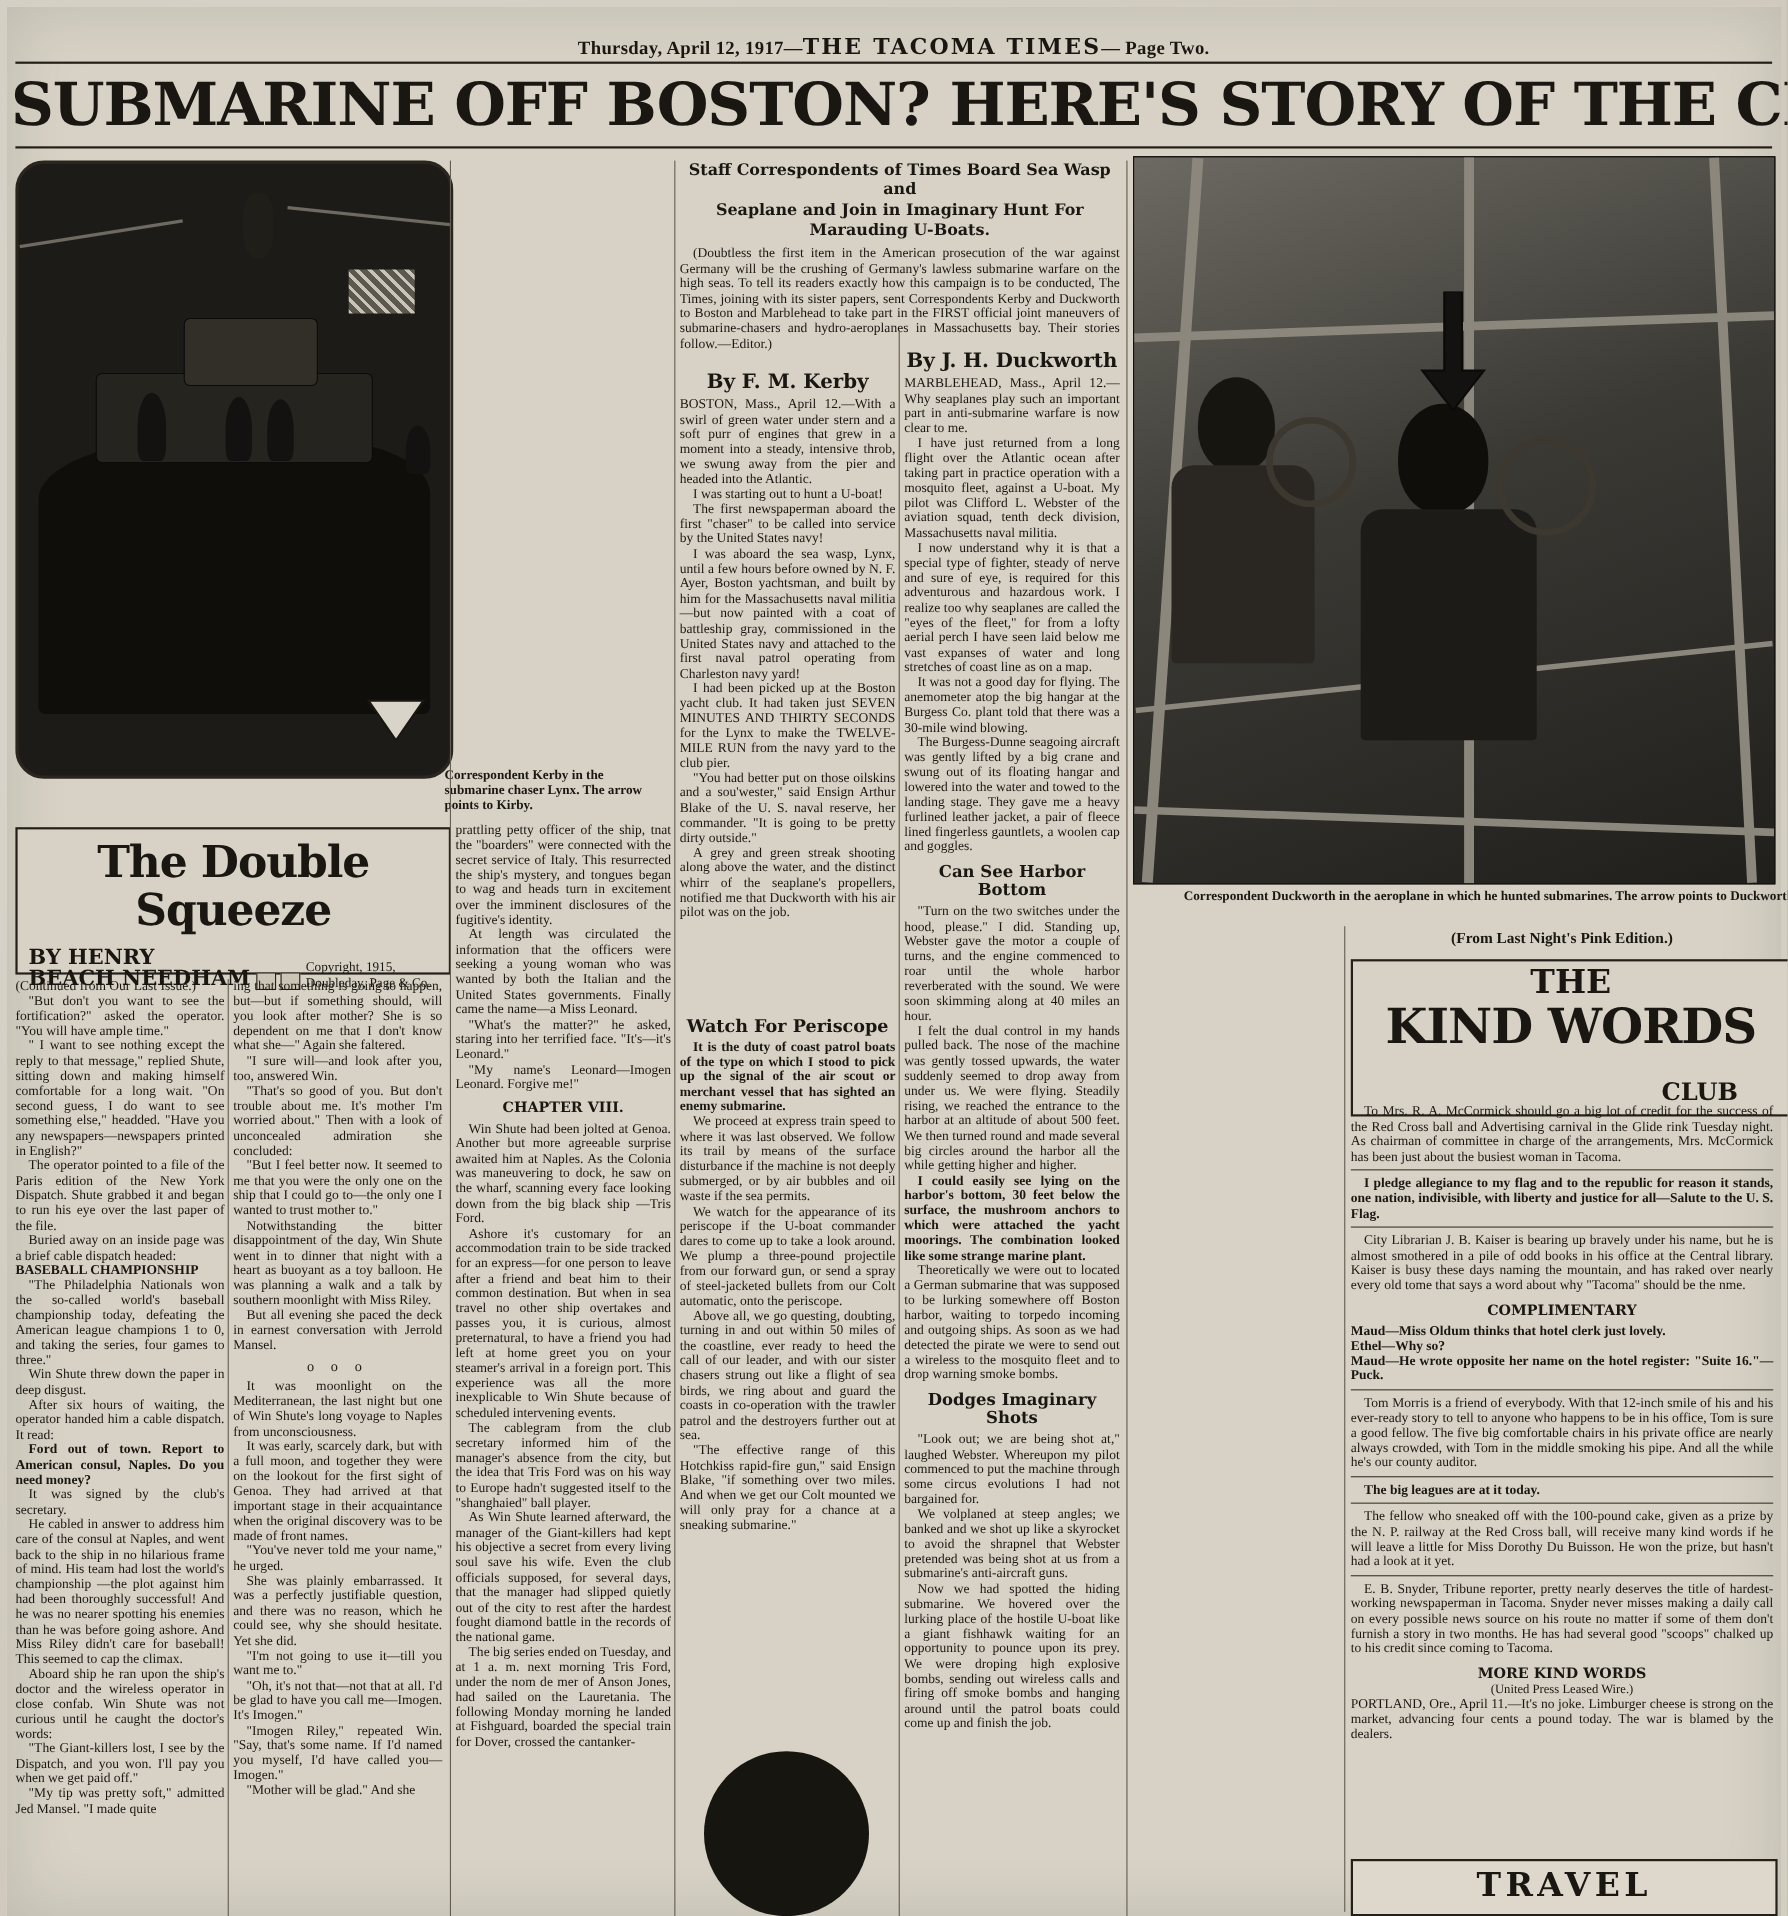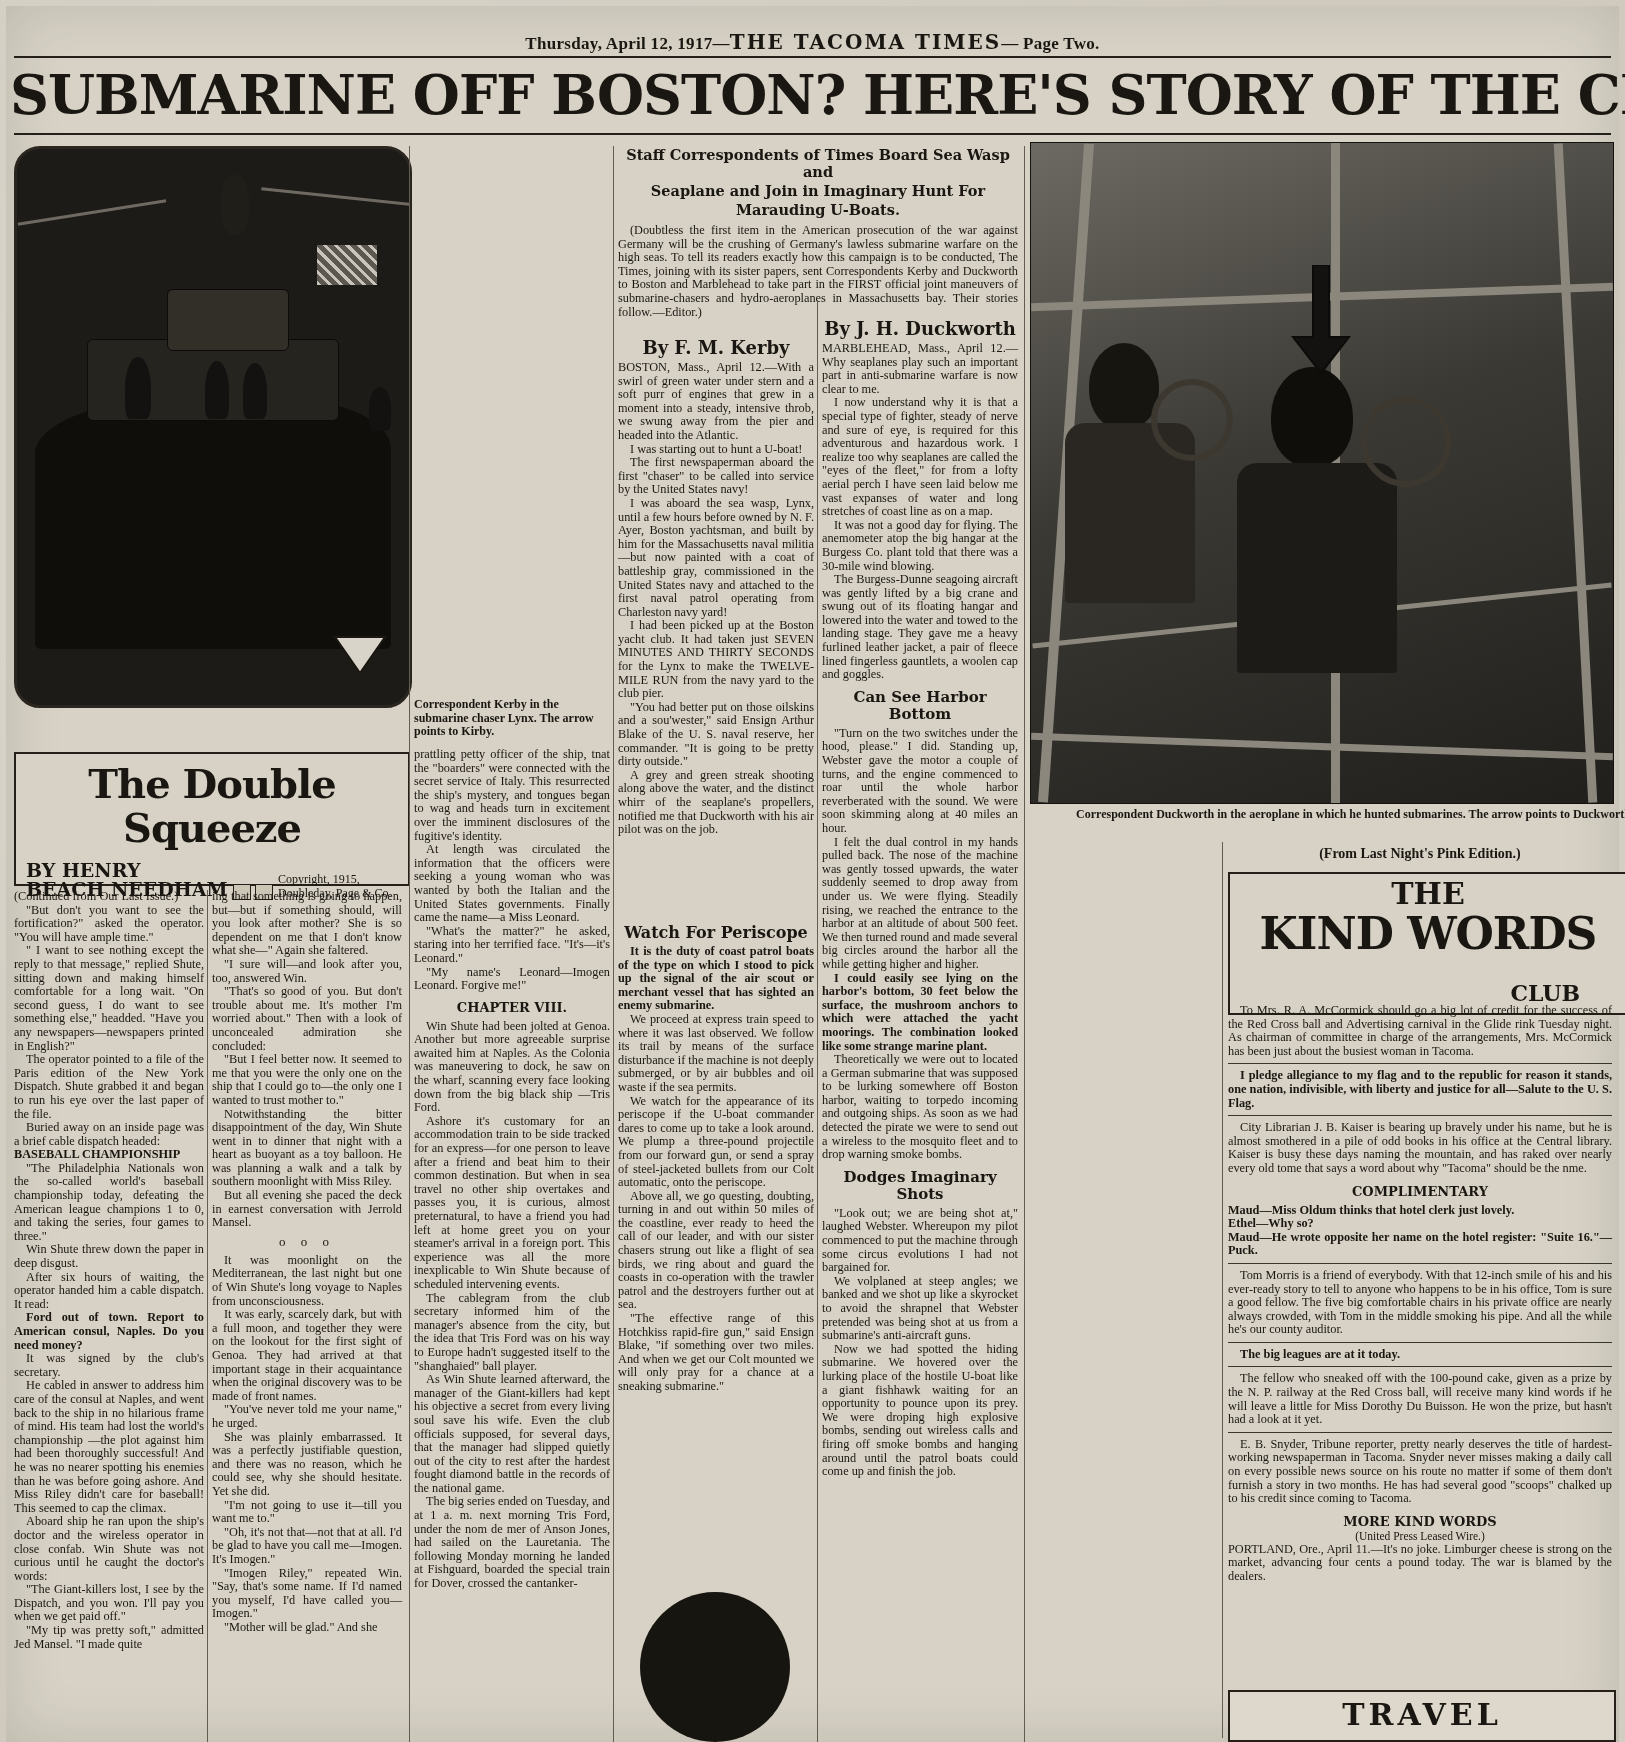--- a/index.html
+++ b/index.html
@@ -178,21 +178,21 @@
     <div class="figure" style="left:352px;top:238px;width:22px;height:44px;"></div>
     <div class="figure" style="left:204px;top:26px;width:28px;height:60px;border-radius:40%;background:#201e19;"></div>
     <div class="mastline" style="left:0;top:62px;width:150px;height:3px;transform:rotate(-9deg);"></div>
     <div class="mastline" style="left:244px;top:46px;width:150px;height:3px;transform:rotate(6deg);"></div>
     <div class="mastline" style="left:300px;top:96px;width:60px;height:40px;background:repeating-linear-gradient(45deg,#c8c4ba 0 3px,#5c584f 3px 8px);"></div>
     <svg class="arrow-svg" style="left:316px;top:486px;width:54px;height:40px;" viewBox="0 0 54 40">
       <polygon points="2,2 52,2 27,38" fill="#d8d4ca" stroke="#1a1712" stroke-width="2"></polygon>
     </svg>
   </div>
 
-  <div class="col" style="left:414px;top:698px;width:196px;">
+  <div class="col" style="left:404px;top:698px;width:196px;">
     <div class="caption">Correspondent Kerby in the submarine chaser Lynx. The arrow points to Kirby.</div>
   </div>
 
   <div class="col" style="left:618px;top:146px;width:400px;">
     <div class="deck">Staff Correspondents of Times Board Sea Wasp and</div>
     <div class="deck" style="margin-top:-4px;">Seaplane and Join in Imaginary Hunt For</div>
     <div class="deck" style="margin-top:-4px;">Marauding U-Boats.</div>
     <p class="b editnote">(Doubtless the first item in the American prosecution of the war against Germany will be the crushing of Germany's lawless submarine warfare on the high seas. To tell its readers exactly how this campaign is to be conducted, The Times, joining with its sister papers, sent Correspondents Kerby and Duckworth to Boston and Marblehead to take part in the FIRST official joint maneuvers of submarine-chasers and hydro-aeroplanes in Massachusetts bay. Their stories follow.—Editor.)</p>
   </div>
 
@@ -203,20 +203,21 @@
     <p class="b">The first newspaperman aboard the first "chaser" to be called into service by the United States navy!</p>
     <p class="b">I was aboard the sea wasp, Lynx, until a few hours before owned by N. F. Ayer, Boston yachtsman, and built by him for the Massachusetts naval militia—but now painted with a coat of battleship gray, commissioned in the United States navy and attached to the first naval patrol operating from Charleston navy yard!</p>
     <p class="b">I had been picked up at the Boston yacht club. It had taken just SEVEN MINUTES AND THIRTY SECONDS for the Lynx to make the TWELVE-MILE RUN from the navy yard to the club pier.</p>
     <p class="b">"You had better put on those oilskins and a sou'wester," said Ensign Arthur Blake of the U. S. naval reserve, her commander. "It is going to be pretty dirty outside."</p>
     <p class="b">A grey and green streak shooting along above the water, and the distinct whirr of the seaplane's propellers, notified me that Duckworth with his air pilot was on the job.</p>
   </div>
 
   <div class="col c4" style="top:312px;width:196px;">
     <div class="byline">By J. H. Duckworth</div>
     <p class="b noind">MARBLEHEAD, Mass., April 12.—Why seaplanes play such an important part in anti-submarine warfare is now clear to me.</p>
+    <p class="b">I have just returned from a long flight over the Atlantic ocean after taking part in practice operation with a mosquito fleet, against a U-boat. My pilot was Clifford L. Webster of the aviation squad, tenth deck division, Massachusetts naval militia.</p>
     <p class="b">I now understand why it is that a special type of fighter, steady of nerve and sure of eye, is required for this adventurous and hazardous work. I realize too why seaplanes are called the "eyes of the fleet," for from a lofty aerial perch I have seen laid below me vast expanses of water and long stretches of coast line as on a map.</p>
     <p class="b">It was not a good day for flying. The anemometer atop the big hangar at the Burgess Co. plant told that there was a 30-mile wind blowing.</p>
     <p class="b">The Burgess-Dunne seagoing aircraft was gently lifted by a big crane and swung out of its floating hangar and lowered into the water and towed to the landing stage. They gave me a heavy furlined leather jacket, a pair of fleece lined fingerless gauntlets, a woolen cap and goggles.</p>
     <div class="sub">Can See Harbor Bottom</div>
     <p class="b">"Turn on the two switches under the hood, please." I did. Standing up, Webster gave the motor a couple of turns, and the engine commenced to roar until the whole harbor reverberated with the sound. We were soon skimming along at 40 miles an hour.</p>
     <p class="b">I felt the dual control in my hands pulled back. The nose of the machine was gently tossed upwards, the water suddenly seemed to drop away from under us. We were flying. Steadily rising, we reached the entrance to the harbor at an altitude of about 500 feet. We then turned round and made several big circles around the harbor all the while getting higher and higher.</p>
     <p class="b bold">I could easily see lying on the harbor's bottom, 30 feet below the surface, the mushroom anchors to which were attached the yacht moorings. The combination looked like some strange marine plant.</p>
     <p class="b">Theoretically we were out to located a German submarine that was supposed to be lurking somewhere off Boston harbor, waiting to torpedo incoming and outgoing ships. As soon as we had detected the pirate we were to send out a wireless to the mosquito fleet and to drop warning smoke bombs.</p>
     <div class="sub">Dodges Imaginary Shots</div>
     <p class="b">"Look out; we are being shot at," laughed Webster. Whereupon my pilot commenced to put the machine through some circus evolutions I had not bargained for.</p>

